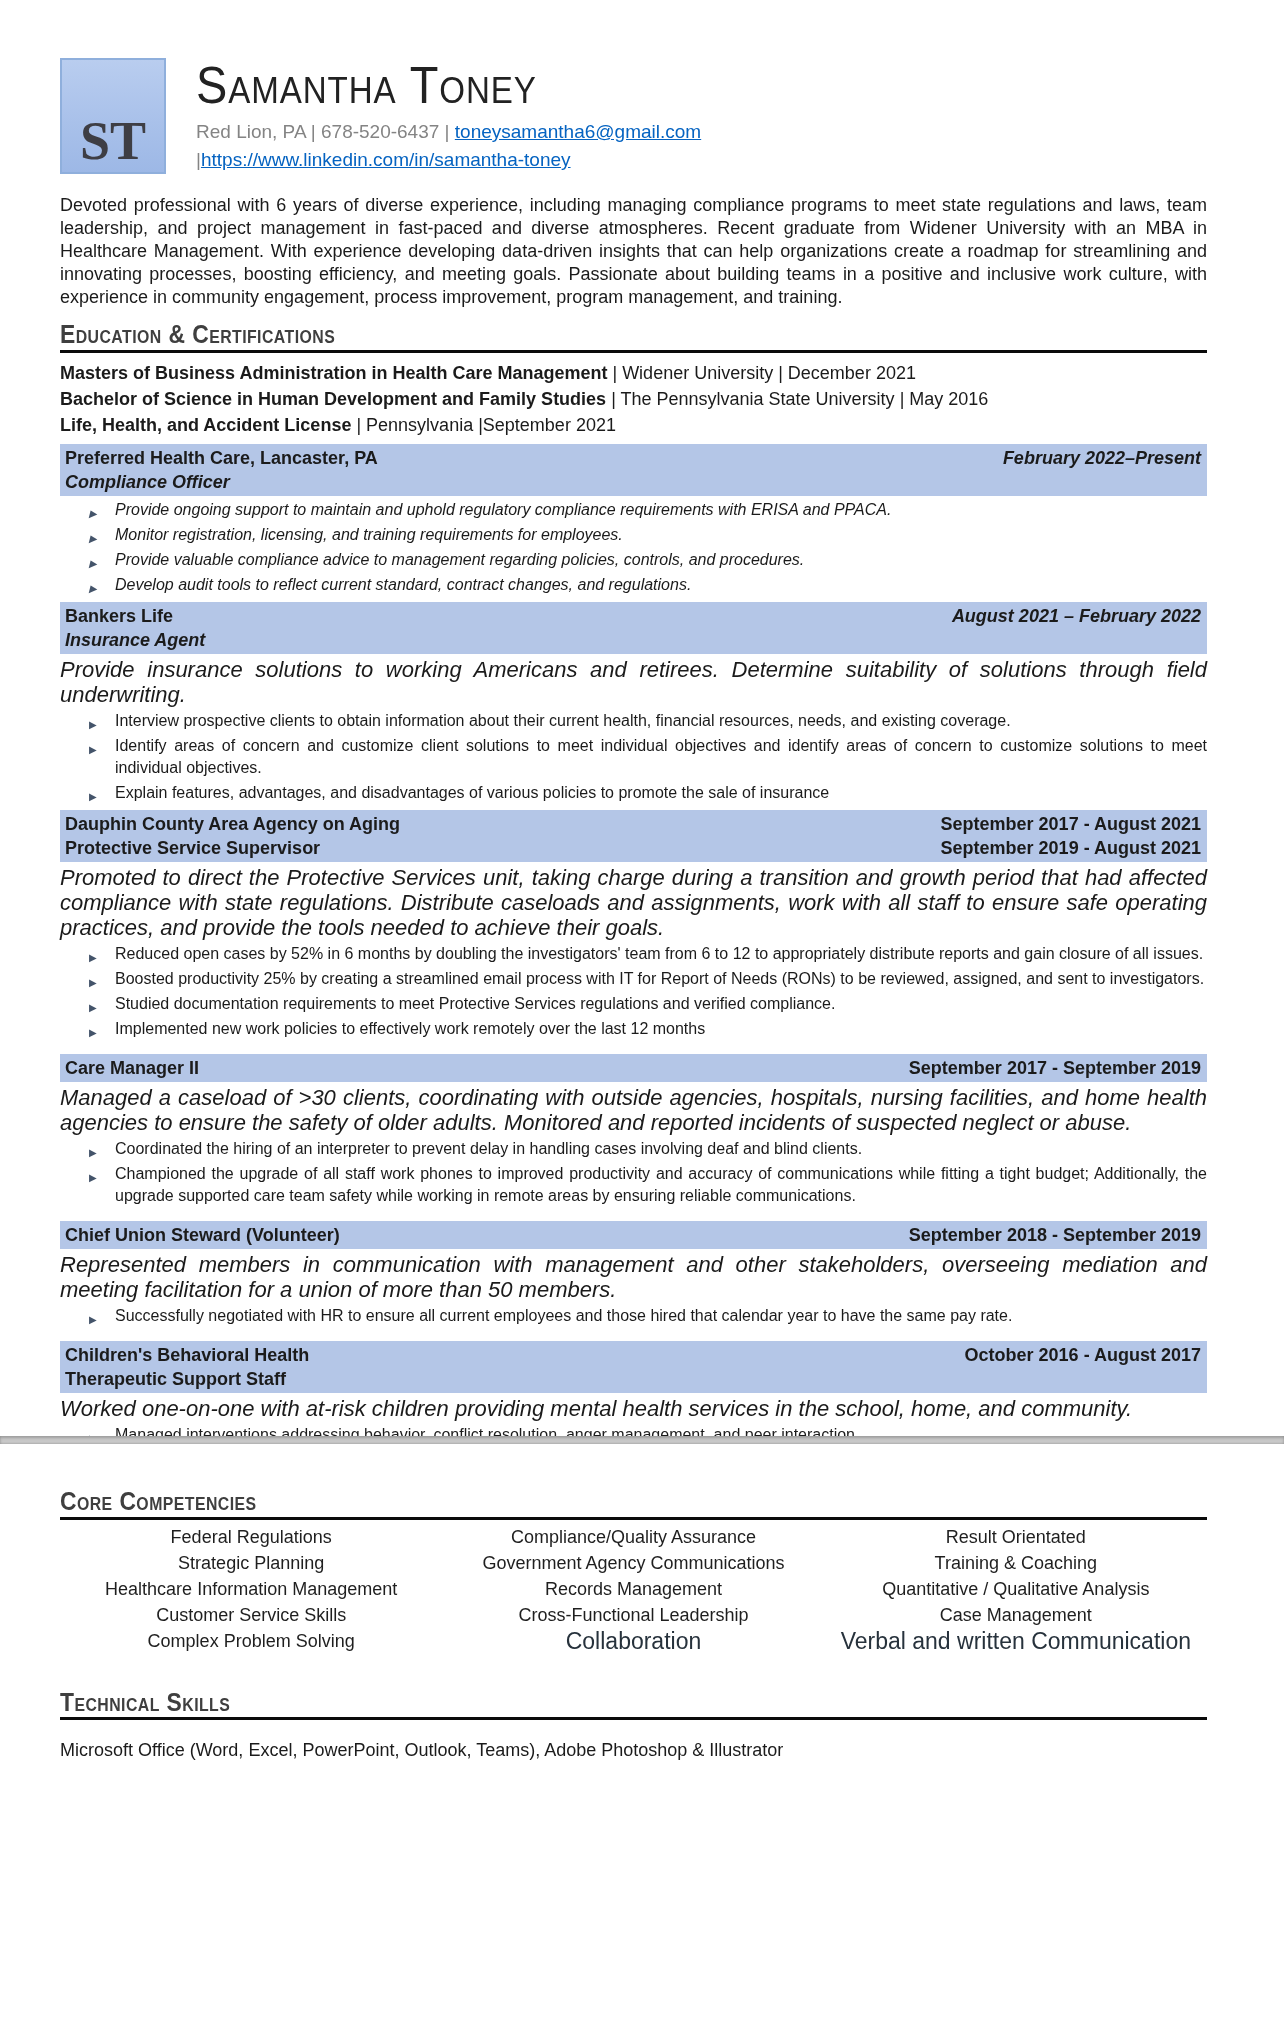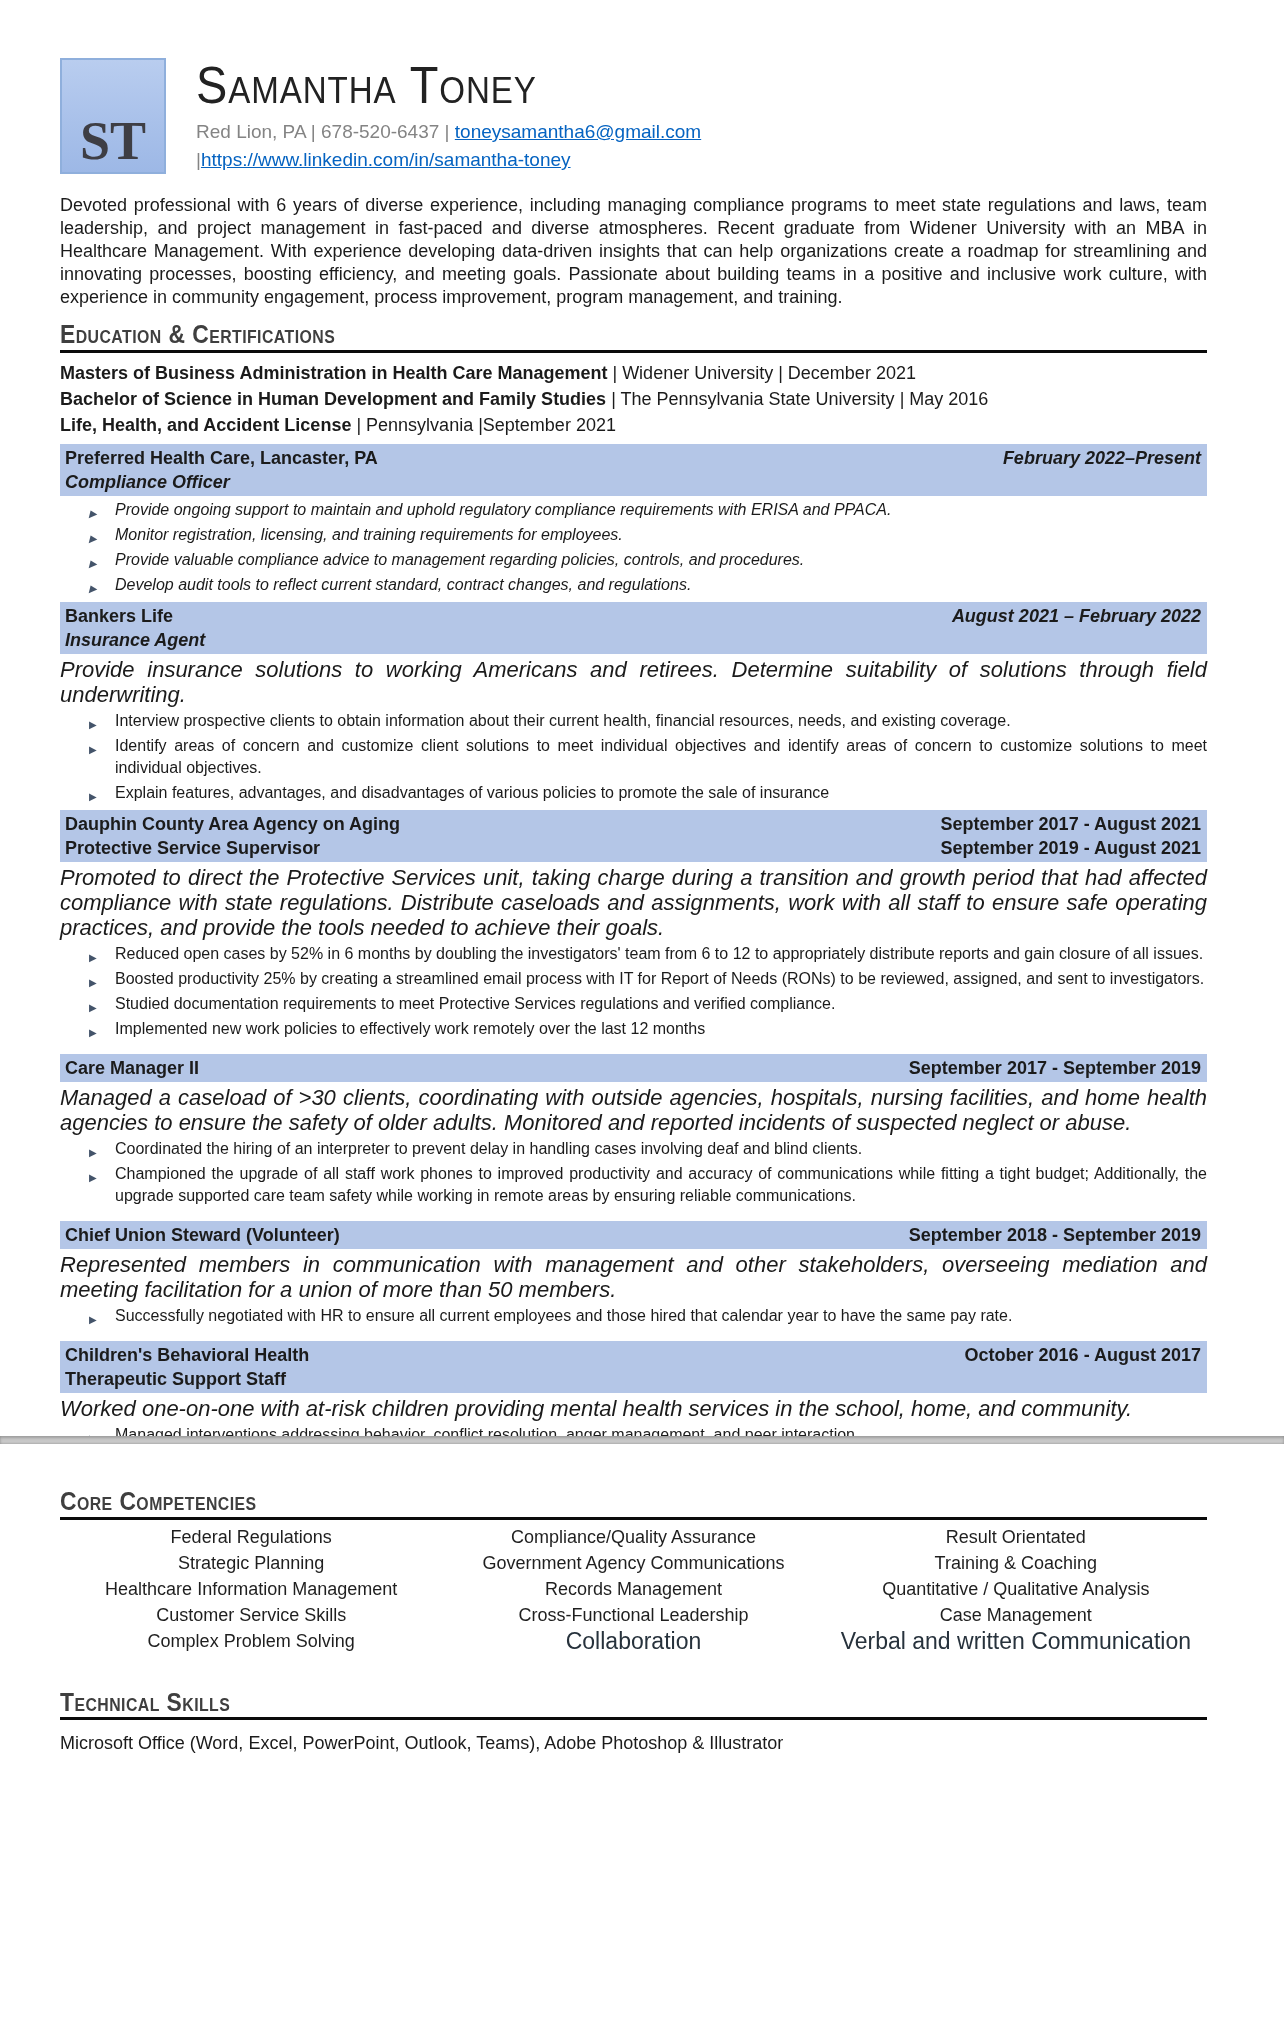--- a/index.html
+++ b/index.html
@@ -51,21 +51,21 @@
   .bullet { position:relative; padding-left:55px; font-size:16px; line-height:22px; text-align:justify; margin-top:3px; }
   .bullet::before { content:"\25B6"; position:absolute; left:29px; top:4px; font-size:10px; color:var(--bullet,#44546a); }
   .bullets.i .bullet { font-style:italic; }
 
   
   .comp-grid { display:flex; padding-top:4px; }
   .comp-col { flex:1 1 33.3%; }
   .comp-item { text-align:center; font-size:18px; line-height:26px; color:#1f1f1f; }
   .comp-item.alt { font-size:23px; color:#27323c; }
   .section-heading.tech { margin-top:34px; }
-  .tech-line { font-size:18px; line-height:24px; margin-top:11px; }
+  .tech-line { font-size:18px; line-height:24px; margin-top:18px; }
 </style>
 </head>
 <body>
 
 <div class="page page1">
 
   <div class="header">
     <div class="logo">
       <span>ST</span>
     </div>

